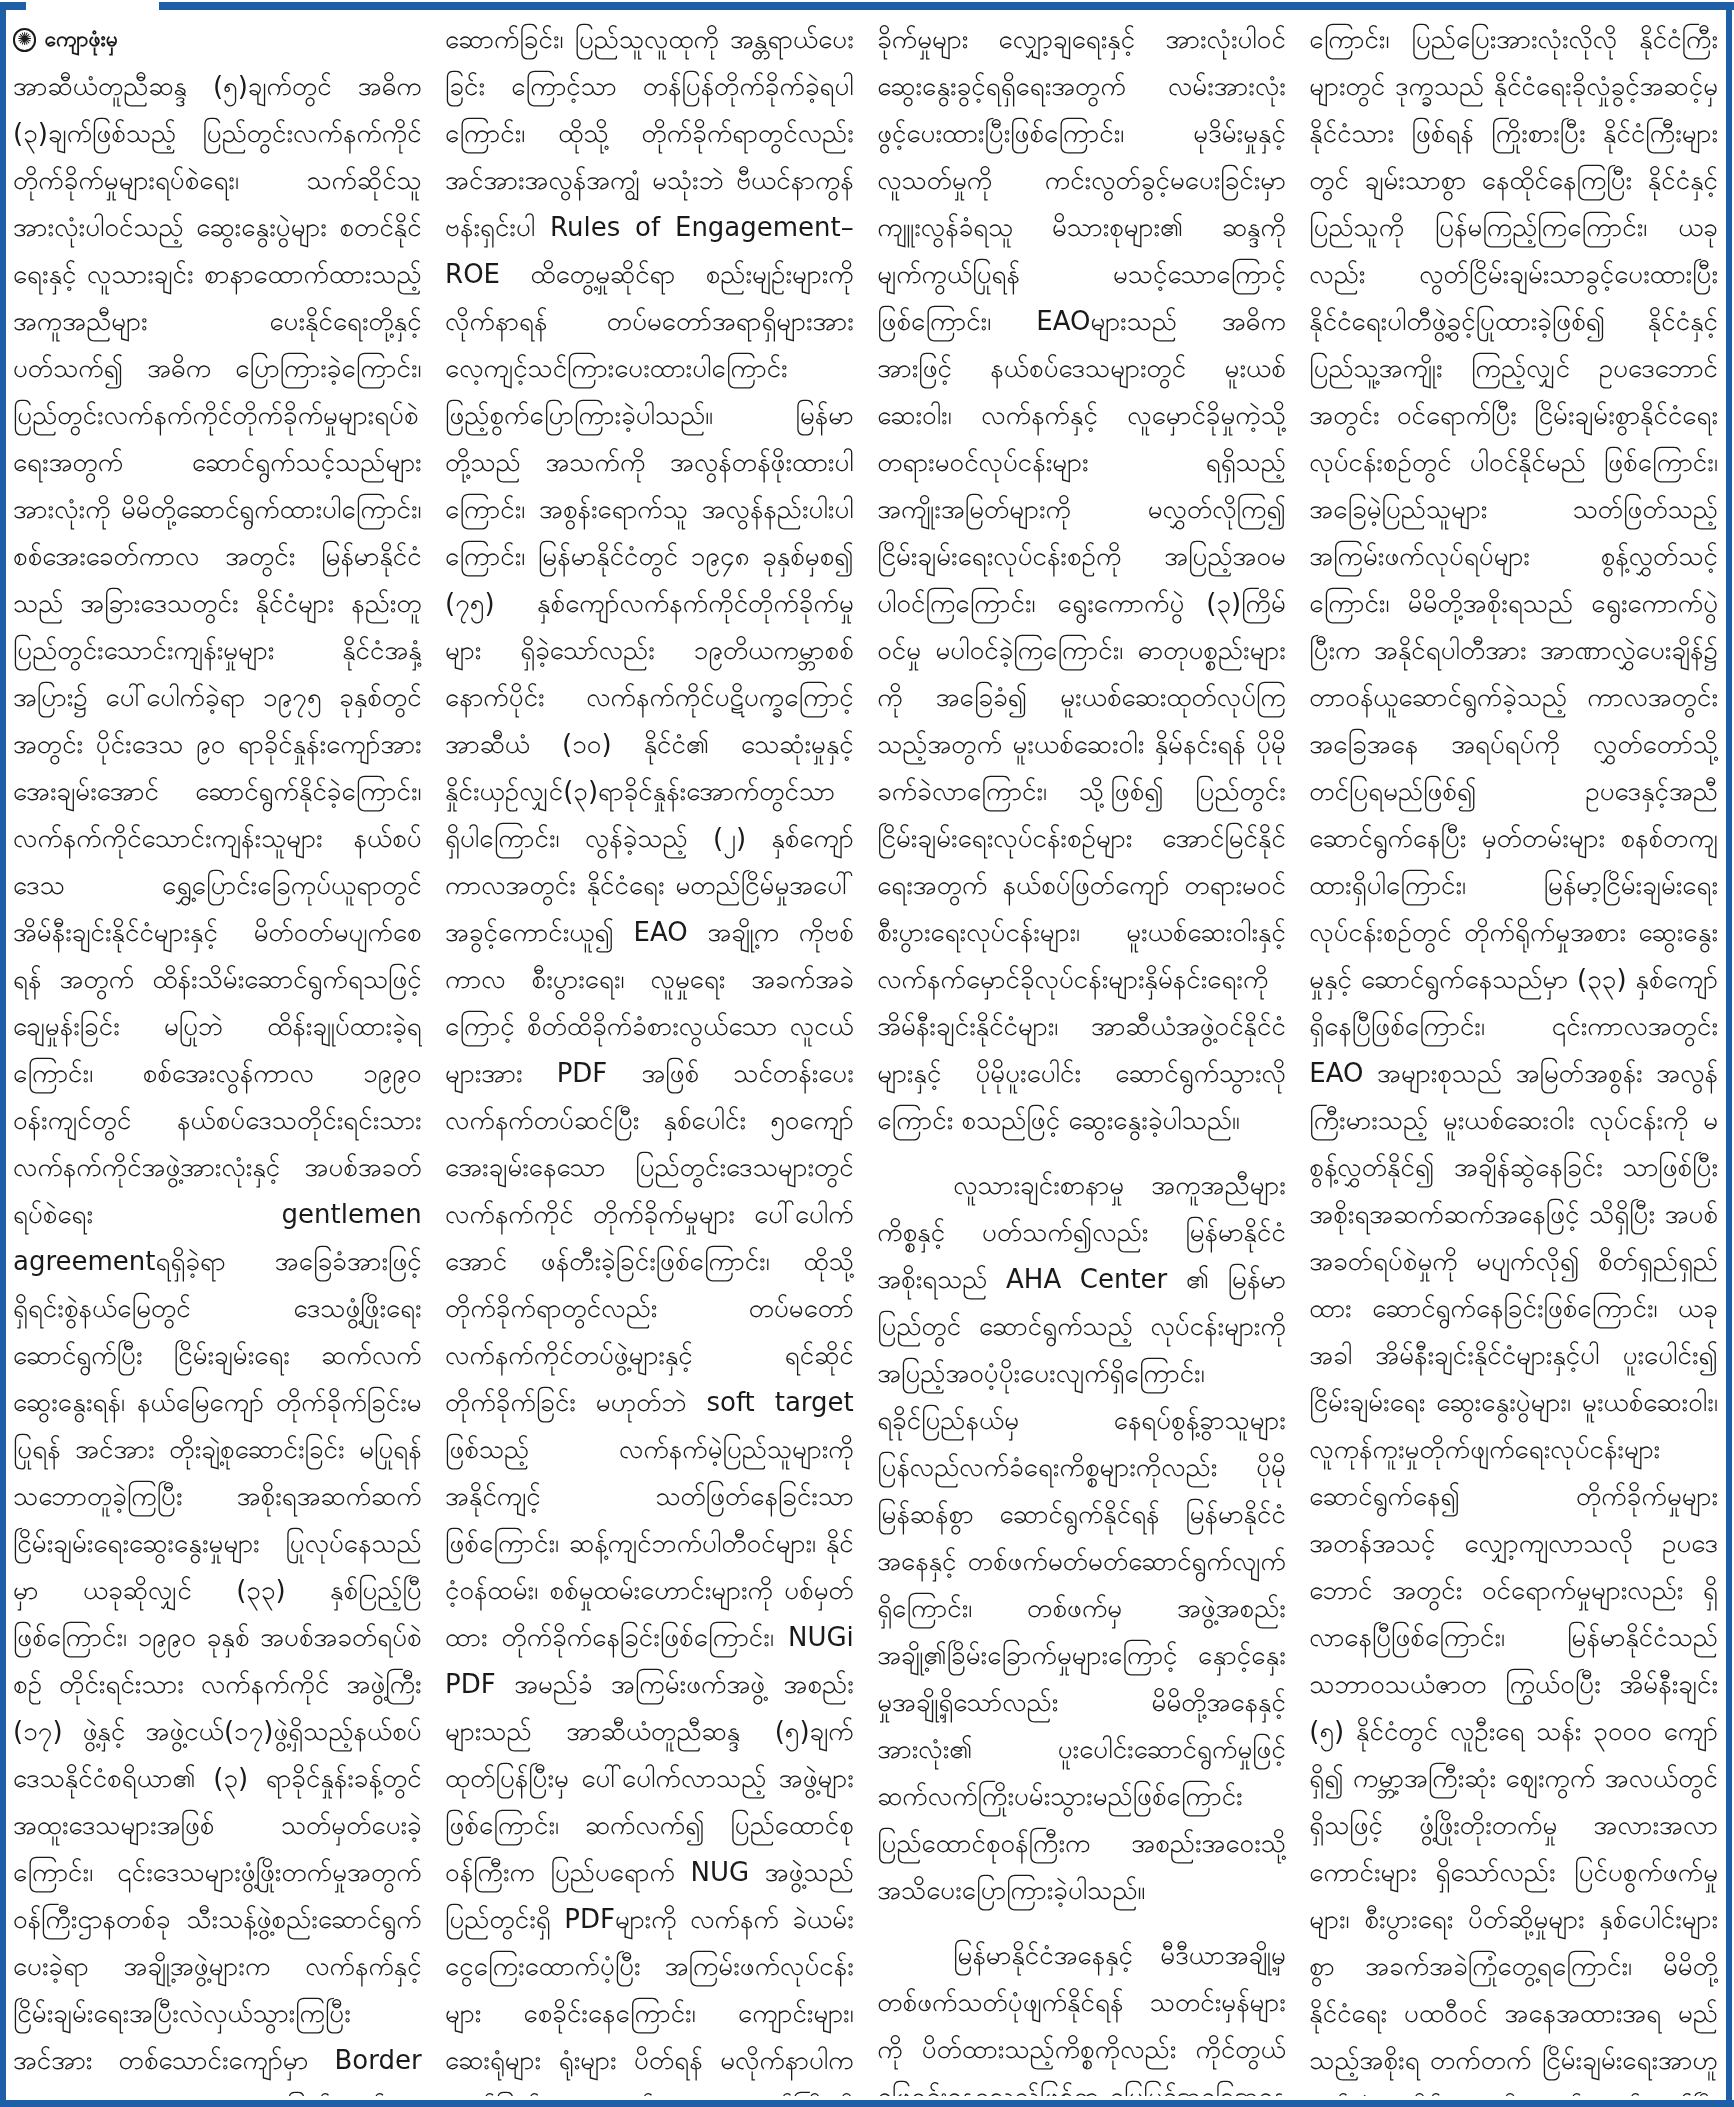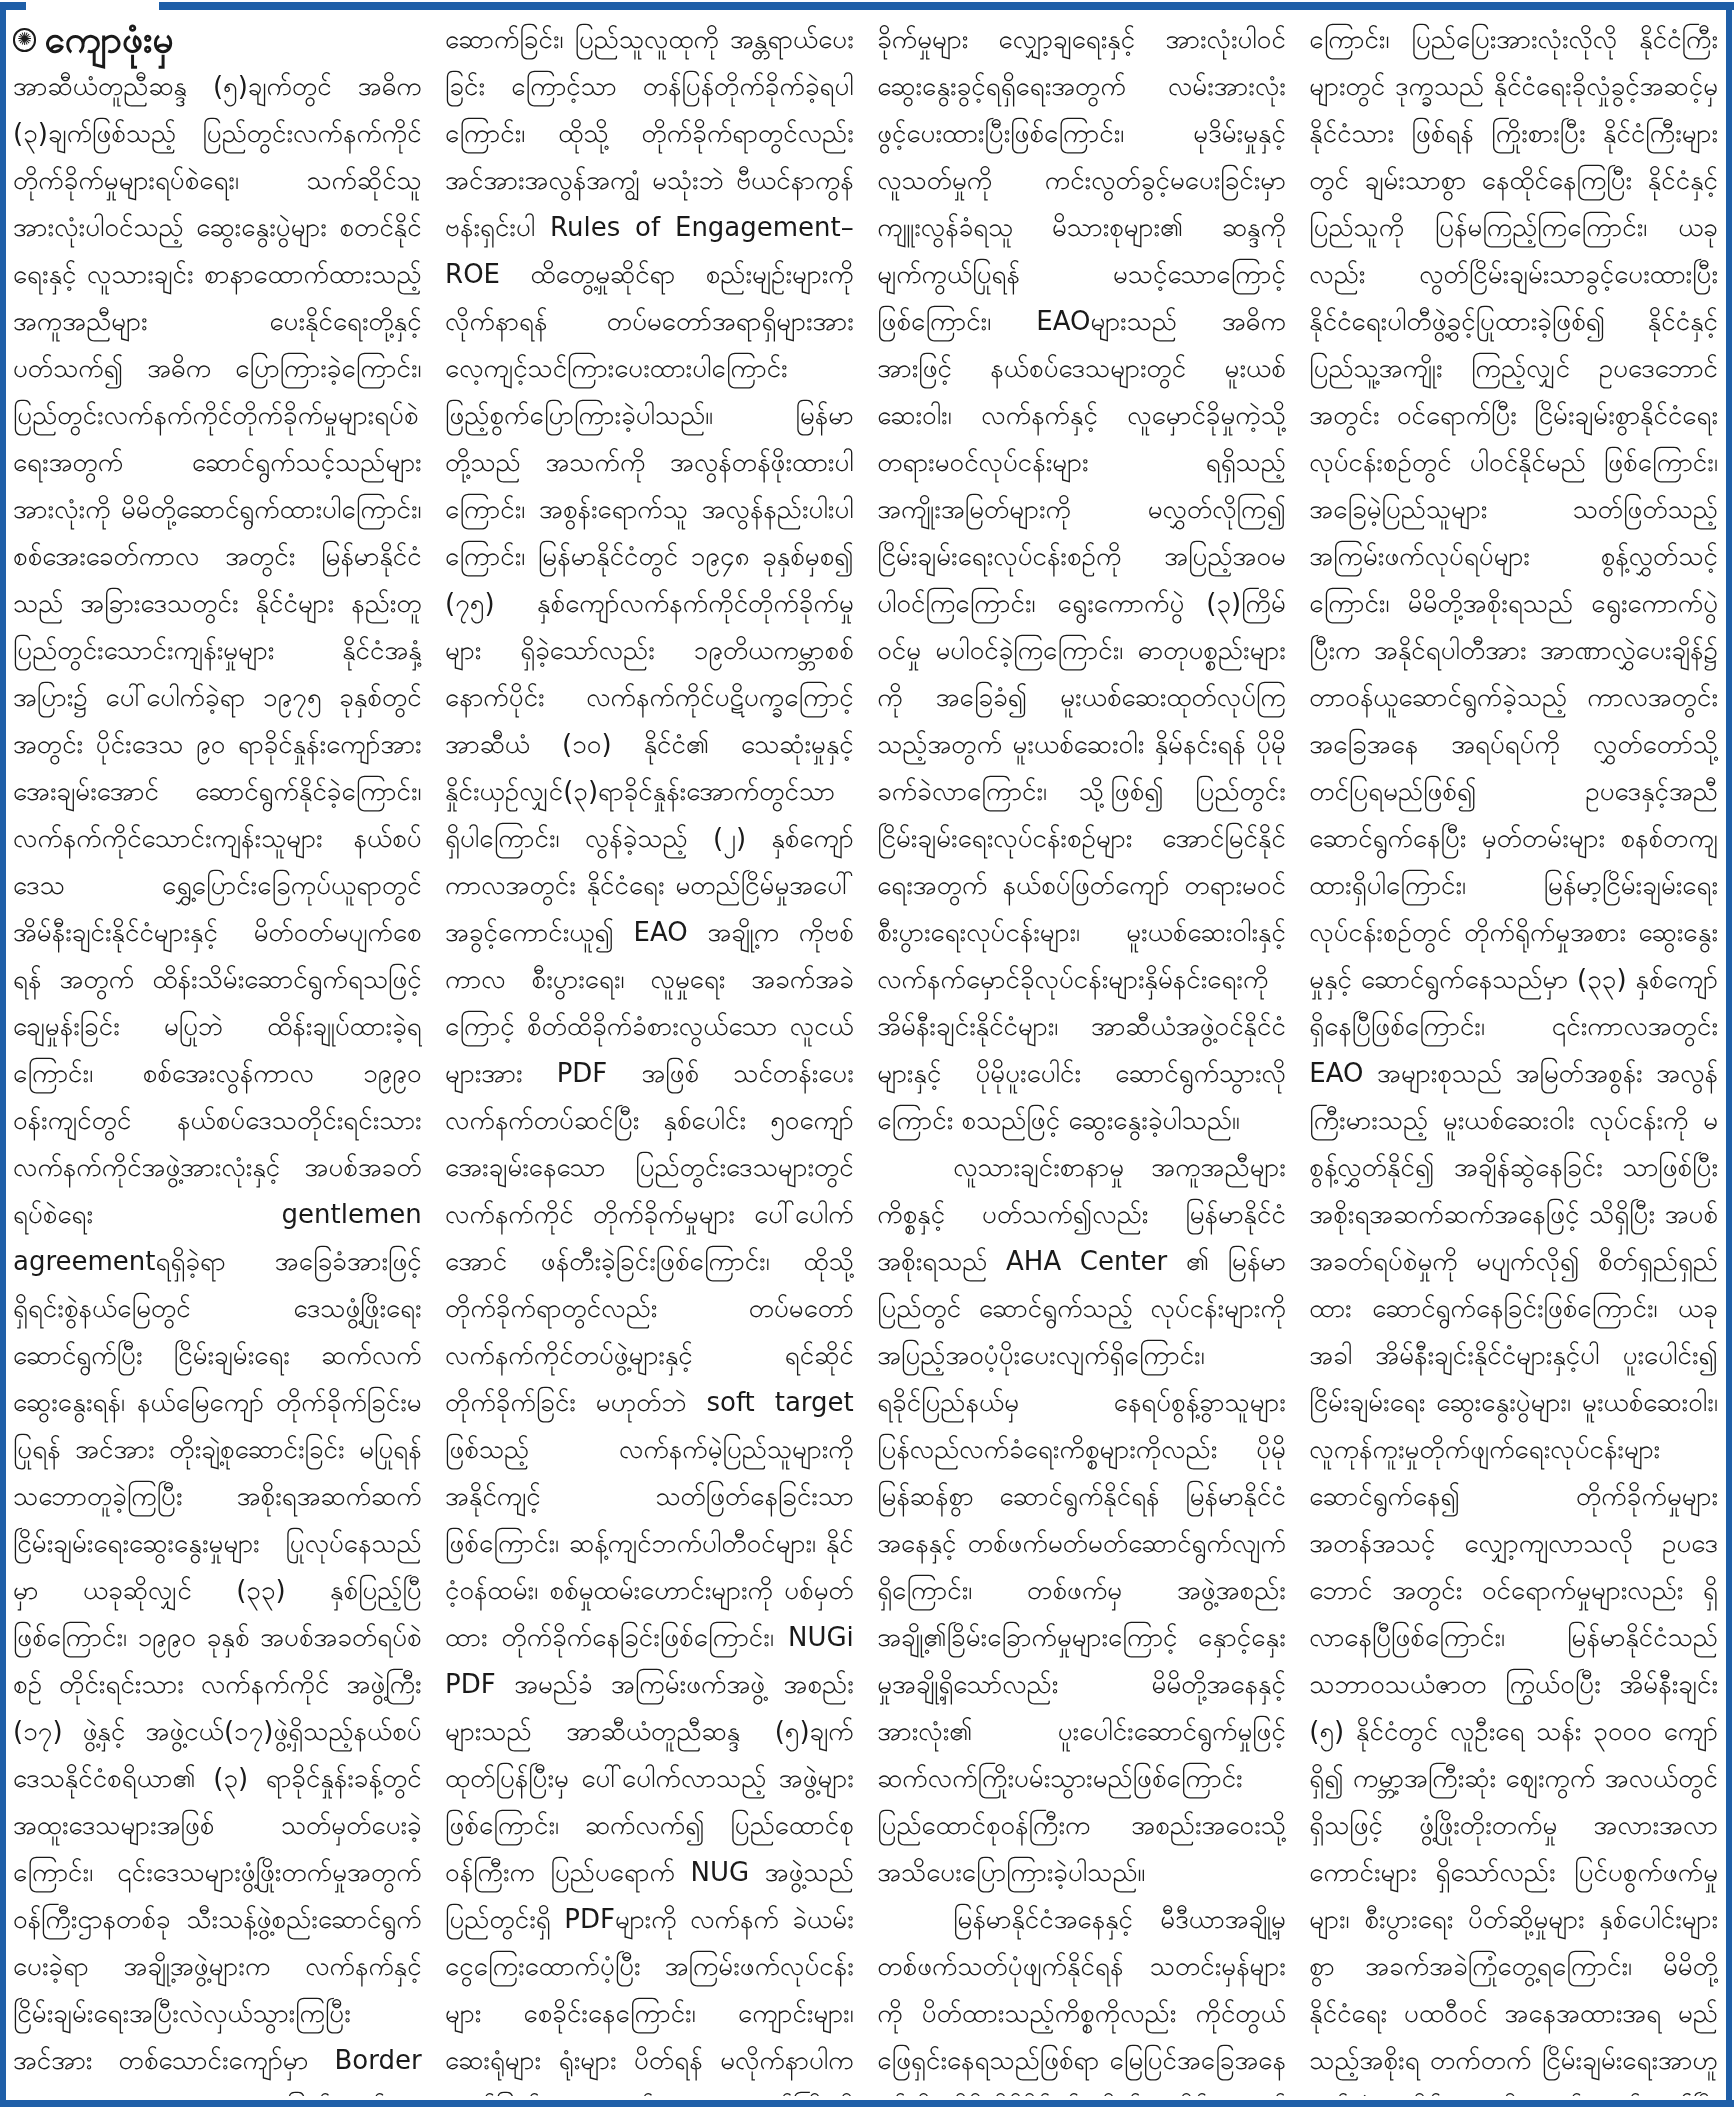--- a/index.html
+++ b/index.html
@@ -9,22 +9,22 @@
   .bar-top-left { position: absolute; left: 0; top: 2.3px; width: 26px; height: 8.2px; background: #1f5fa8; }
   .bar-top-right { position: absolute; left: 159px; top: 2.3px; width: 1575px; height: 8.2px; background: #1f5fa8; }
   .bar-left { position: absolute; left: 0; top: 2.3px; width: 5.9px; height: 2106px; background: #1f5fa8; }
   .bar-right { position: absolute; right: 2.3px; top: 2.3px; width: 5.9px; height: 2106px; background: #1f5fa8; }
   .bar-bottom { position: absolute; left: 0; bottom: 0; width: 1734px; height: 8.2px; background: #1f5fa8; }
   .columns { position: absolute; left: 13px; top: 16.4px; width: 1705px; height: 2080px;
              display: grid; grid-template-columns: repeat(4, 1fr); column-gap: 23.4px; }
   .col { overflow: hidden; font-size: 26px; line-height: 47px; text-align: justify;
          text-align-last: left; word-break: break-word; }
   .col p { margin: 0; }
-  .col p.indent { text-indent: 76px; }
-  .heading { display: flex; align-items: center; gap: 8.2px; font-size: 37px; line-height: 47px; font-weight: bold; }
+  .col p.indent { text-indent: 76px; margin-top: 18px; }
+  .heading { display: flex; align-items: center; gap: 8.2px; font-size: 21px; line-height: 47px; font-weight: bold; }
   .heading .star-icon { display: inline-block; width: 23.4px; height: 23.4px; border-radius: 50%;
          border: 2.3px solid #1a1a1a; box-sizing: border-box; position: relative; }
   .heading .star-icon::after { content: "✺"; position: absolute; left: 50%; top: 50%;
          transform: translate(-50%,-52%); font-size: 17.6px; line-height: 17.6px; }
 </style>
 </head>
 <body>
 
 <div class="frame">
   <div class="bar-top-left"></div>

